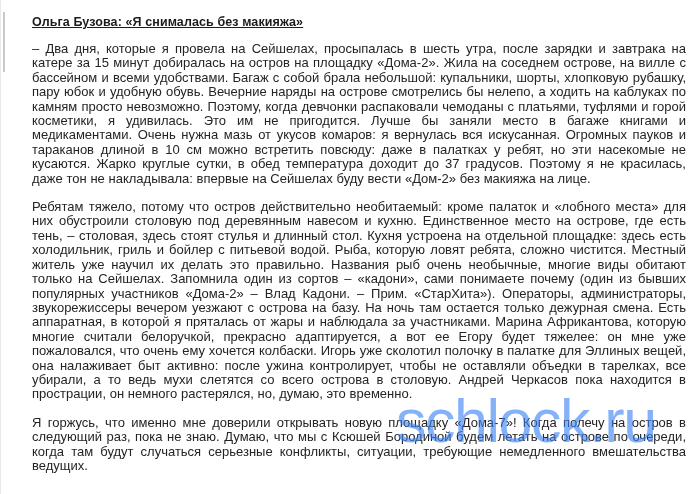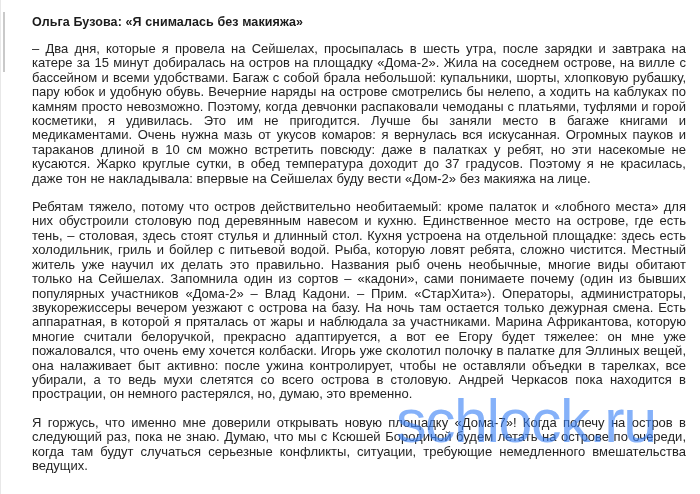--- a/index.html
+++ b/index.html
@@ -45,20 +45,21 @@
     width: 682px;
   }
   .article-title {
     font-size: 12.5px;
     font-weight: bold;
     color: #1b1b1b;
     letter-spacing: 0.1px;
     margin: 0 0 12px 0;
     padding-left: 22px;
     line-height: 16px;
+    text-decoration: underline;
   }
   .article-body {
     padding-left: 22px;
     padding-right: 6px;
   }
   .para {
     font-size: 13px;
     line-height: 14.4px;
     color: #242424;
     text-align: justify;

